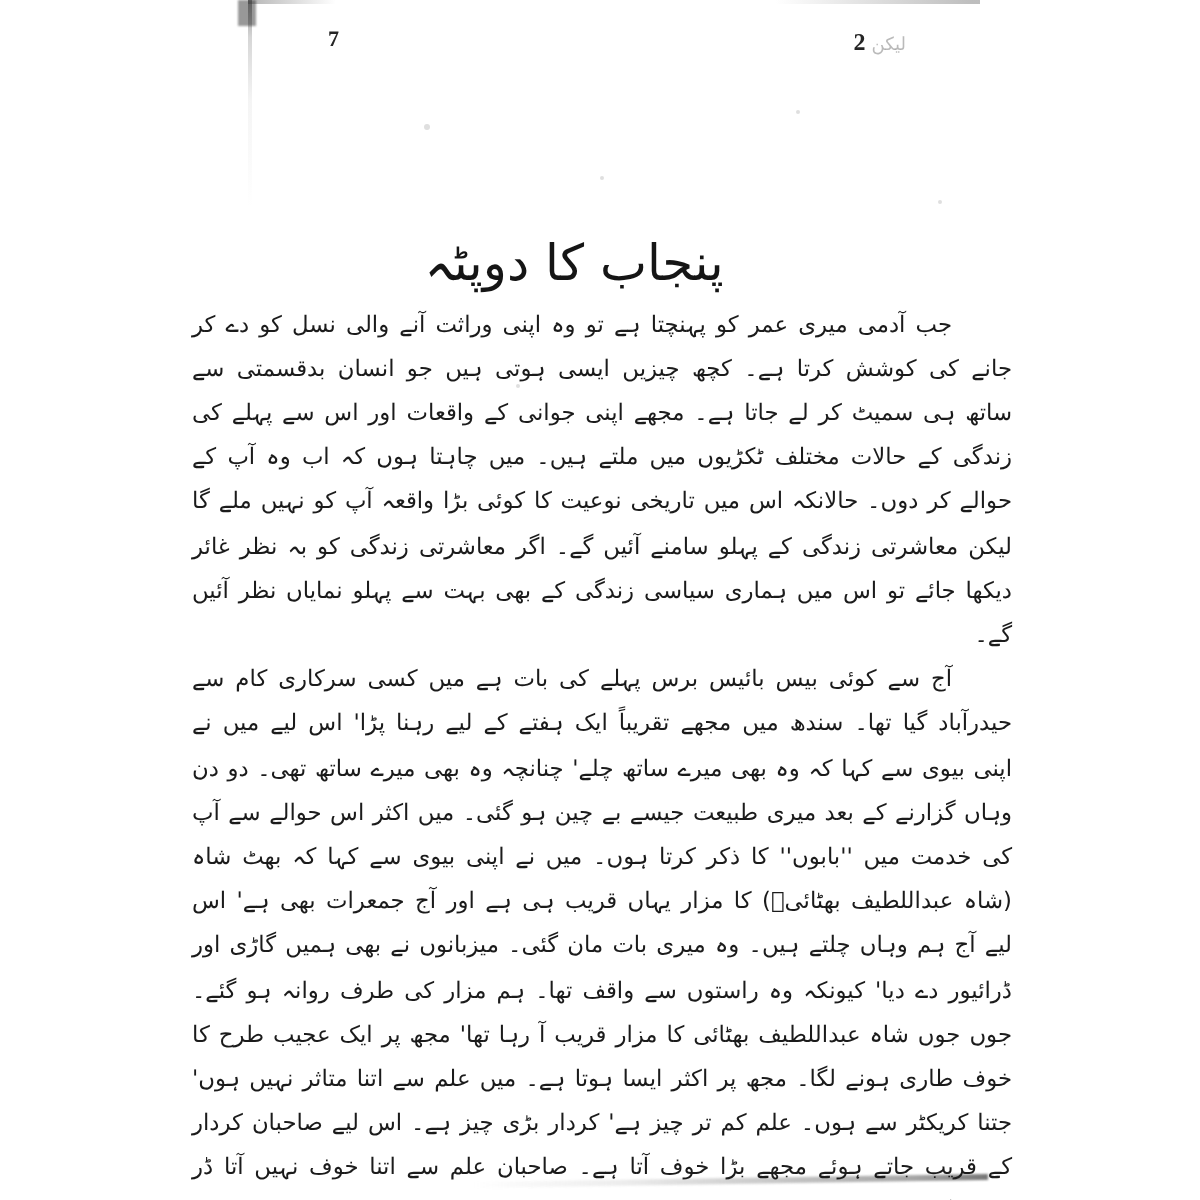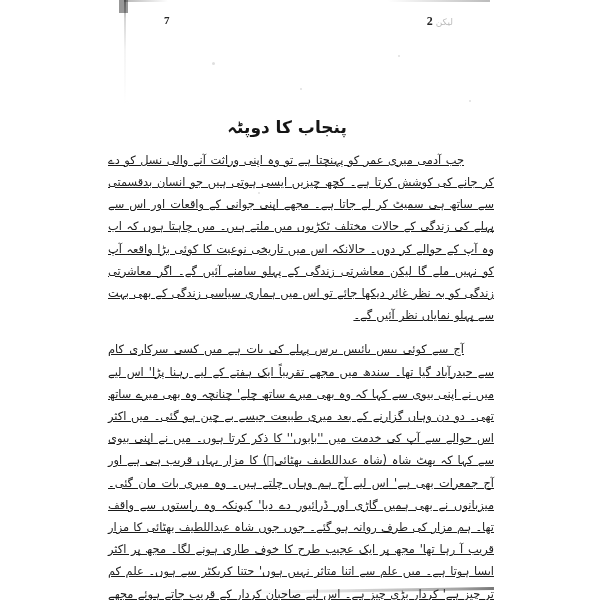--- a/index.html
+++ b/index.html
@@ -117,45 +117,44 @@
   .content {
     position: absolute;
     left: 96px;
     top: 118px;
     width: 410px;
   }
 
   .chapter-title {
     text-align: center;
     font-family: "DejaVu Sans", sans-serif;
-    font-size: 17px;
-    font-weight: bold;
+    font-size: 25px;
+    font-weight: normal;
     color: #151515;
     letter-spacing: -0.5px;
     margin: 0 0 5px 0;
     padding-right: 28px;
     line-height: 1.1;
   }
 
   .body-text {
     direction: rtl;
     text-align: justify;
     text-align-last: right;
     font-family: "DejaVu Sans", sans-serif;
     font-size: 11.4px;
     line-height: 22.2px;
     color: #1b1b1b;
     letter-spacing: -0.35px;
     word-spacing: 0.5px;
   }
 
   .body-text p {
-    margin: 12px;
+    margin: 0;
     text-indent: 30px;
-    text-decoration: underline;
   }
 </style>
 </head>
 <body>
 
 <div class="page">
 
   <div class="scan-edge-top"></div>
   <div class="scan-edge-left"></div>
   <div class="scan-edge-left-blob"></div>

